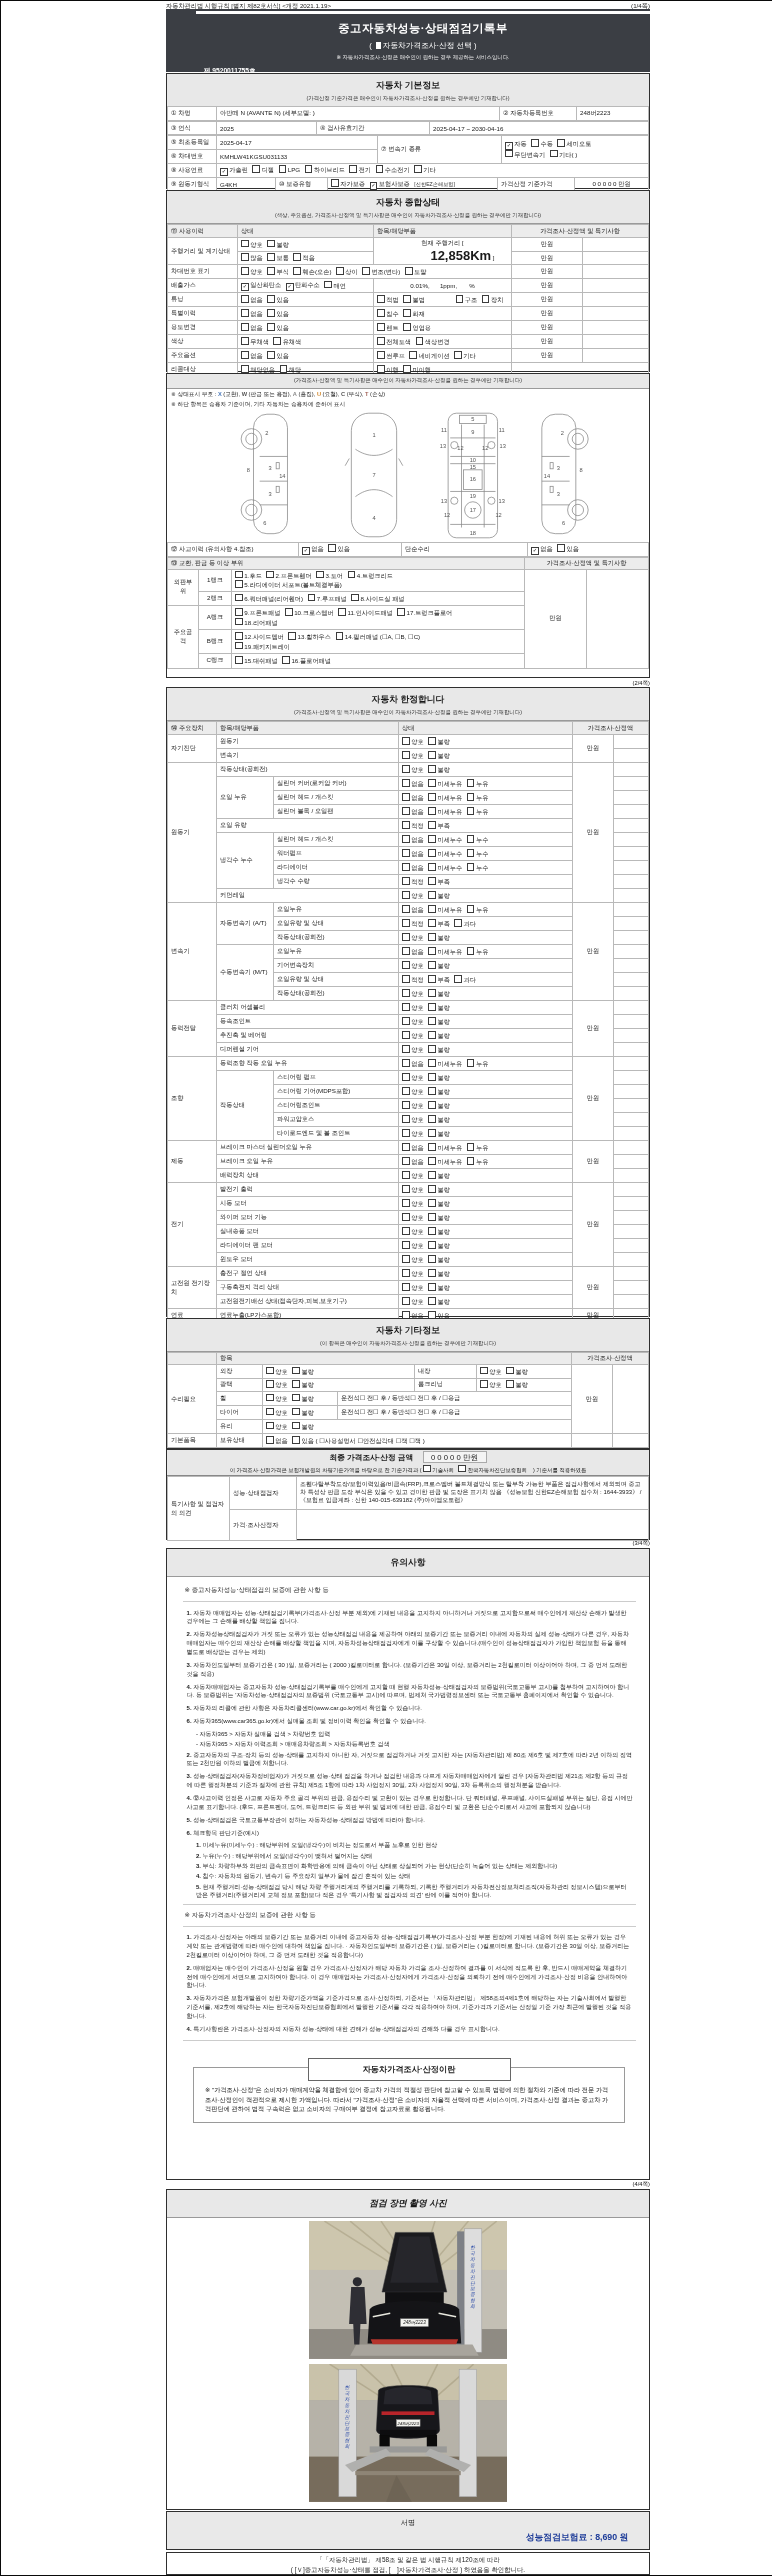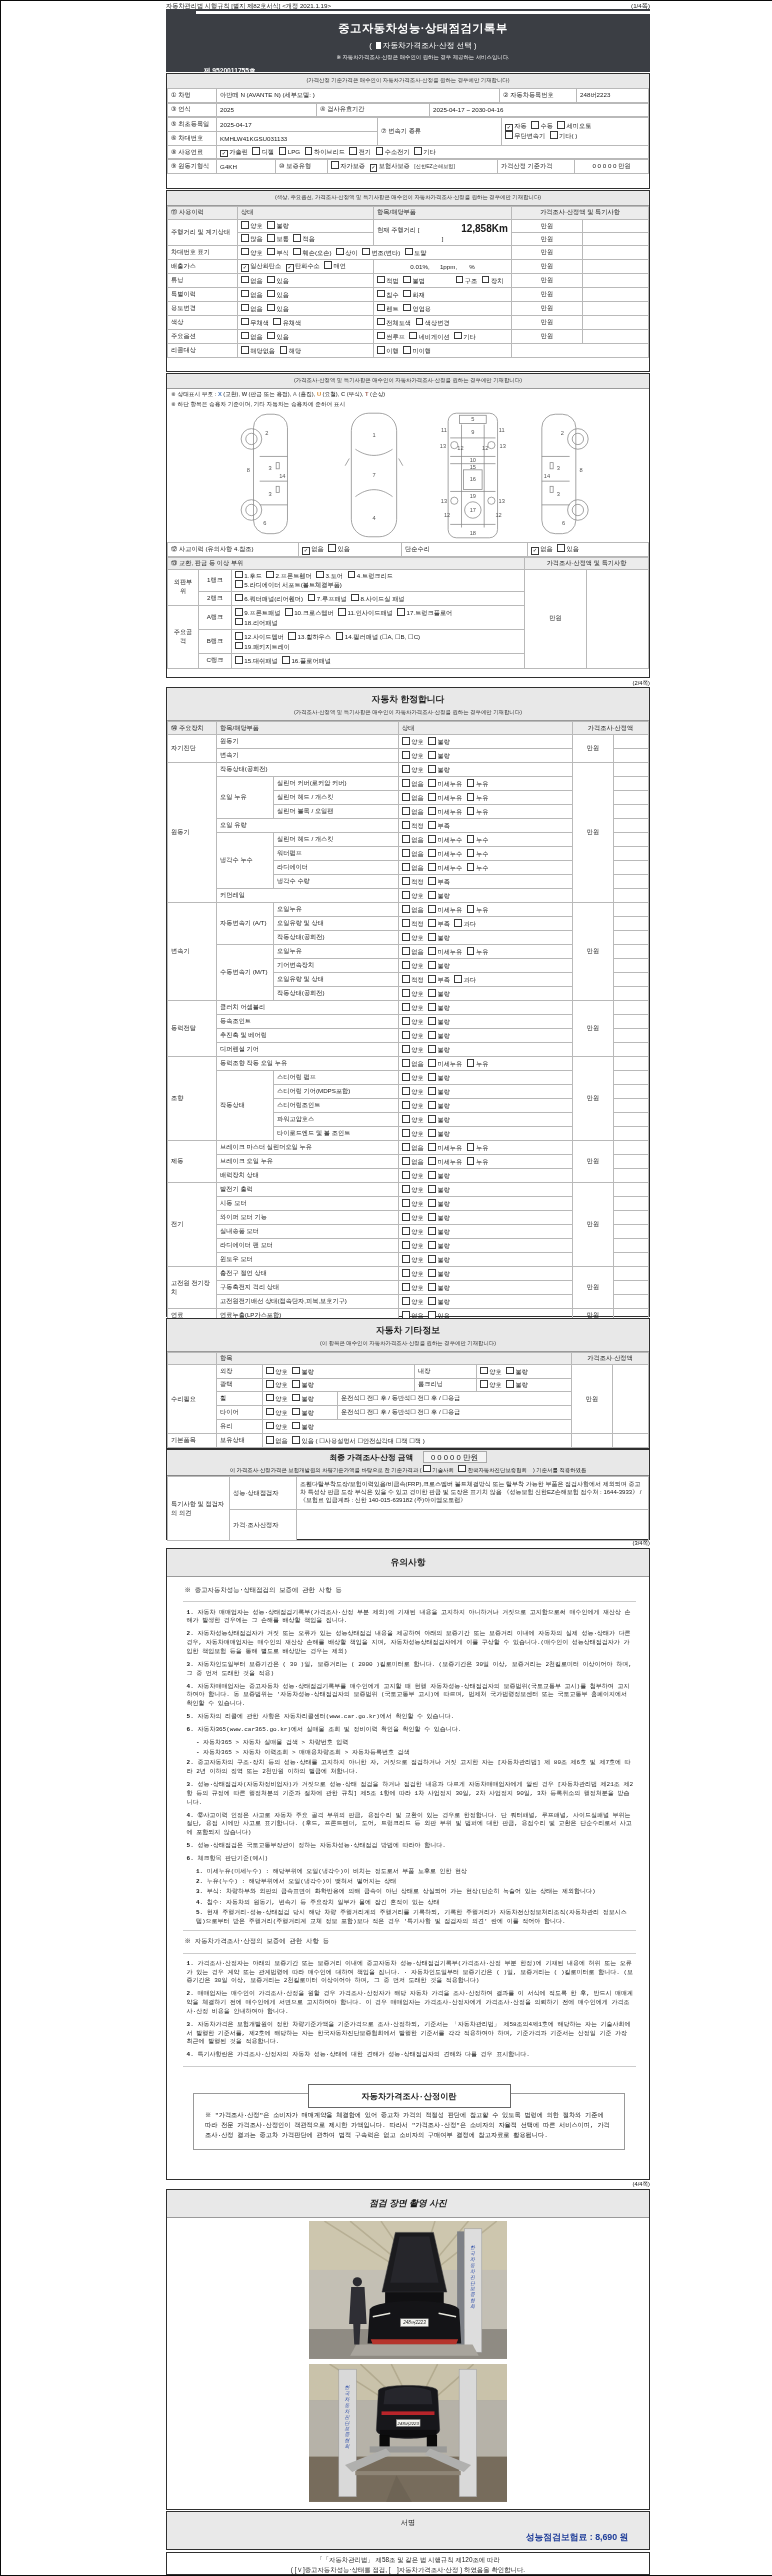--- a/index.html
+++ b/index.html
@@ -29,30 +29,30 @@
         overflow:hidden;}
   .lbl{background:#fff;}
   .thead td{background:#ececec;font-weight:normal;}
   .ctr{text-align:center;}
   .price{text-align:center;}
   .cb{display:inline-block;width:5.7px;height:5.7px;border:0.8px solid #3c3c3c;background:#fff;
       vertical-align:-1px;margin-right:1.5px;text-align:center;line-height:5.2px;font-size:5.2px;
       font-weight:bold;color:#111;}
   .opt{margin-right:4.6px;white-space:nowrap;display:inline-block;}
   .pre{white-space:pre;}
-  .mile{font-size:10px;font-weight:bold;margin-left:40px;}
+  .mile{font-size:13px;font-weight:bold;margin-left:40px;}
   .note-sm{font-size:5.2px;color:#333;}
   .band{margin-top:-0.5px;}
   
   .legend{font-size:5.7px;padding:2.1px 4.1px 0;color:#222;}
   .legend b{font-weight:bold;}
   
   .pgmark{text-align:right;font-size:5.7px;color:#111;}
   
-  .n-wrap{padding:3.1px 13.4px 0 15.5px;font-family:Liberation Mono, monospace;}
+  .n-wrap{padding:3.1px 13.4px 0 15.5px;}
   .n-sec-title{font-size:6.4px;padding:6.2px 2.1px;border-bottom:0.5px solid #ccc;}
   .n-items{padding:6.2px 2.1px 2.1px 4.1px;}
   .n-item{font-size:6px;line-height:8.8px;margin-bottom:4.1px;color:#222;}
   .n-item.ind1{margin-left:9.3px;margin-bottom:1.5px;}
   .law-box-outer{border:0.5px solid #9a9a9a;margin:5.2px 10.3px 0;padding:15.5px 11.3px 8.2px;position:relative;}
   .law-box-title{border:0.5px solid #666;background:#fff;width:201px;margin:0 auto;
       text-align:center;font-size:8.2px;font-weight:bold;padding:5.2px 0;position:relative;top:-25px;margin-bottom:-21.6px;}
   .law-box-text{font-size:6.2px;line-height:9.8px;color:#111;}
   
   .photo-area{text-align:center;padding-top:3.1px;}
@@ -80,20 +80,21 @@
   <div class="abs dark" style="top:9.3px;height:63px;padding-left:30px;">
     <div class="stripe"></div>
     <div class="t1">중고자동차성능·상태점검기록부</div>
     <div class="t2"><span>( </span><span class="sq"></span><span>자동차가격조사·산정 선택 )</span></div>
     <div class="t3">※ 자동차가격조사·산정은 매수인이 원하는 경우 제공하는 서비스입니다.</div>
     <div class="docno">제 9520011755호</div>
   </div>
 
   <div class="abs sec" style="top:73px;height:116px;">
     <div class="sec-head">
+      <div class="st">자동차 기본정보</div>
       <div class="ss">(가격산정 기준가격은 매수인이 자동차가격조사·산정을 원하는 경우에만 기재합니다)</div>
     </div>
     <div id="basic-tables">
 <table class="band">
           <colgroup>
             <col style="width:49px">
             <col style="width:283px">
             <col style="width:77px">
             <col>
           </colgroup>
@@ -172,20 +173,21 @@
               <td class="lbl">가격산정 기준가격</td>
               <td class="ctr">0 0 0 0 0 만원</td>
             </tr>
           </tbody>
         </table>
       </div>
   </div>
 
   <div class="abs sec" style="top:190px;height:182px;">
     <div class="sec-head">
+      <div class="st">자동차 종합상태</div>
       <div class="ss">(색상, 주요옵션, 가격조사·산정액 및 특기사항은 매수인이 자동차가격조사·산정을 원하는 경우에만 기재합니다)</div>
     </div>
     <table id="overall-table">
 <colgroup>
           <col style="width:70px">
           <col style="width:136px">
           <col style="width:138px">
           <col style="width:71px">
           <col>
         </colgroup>

